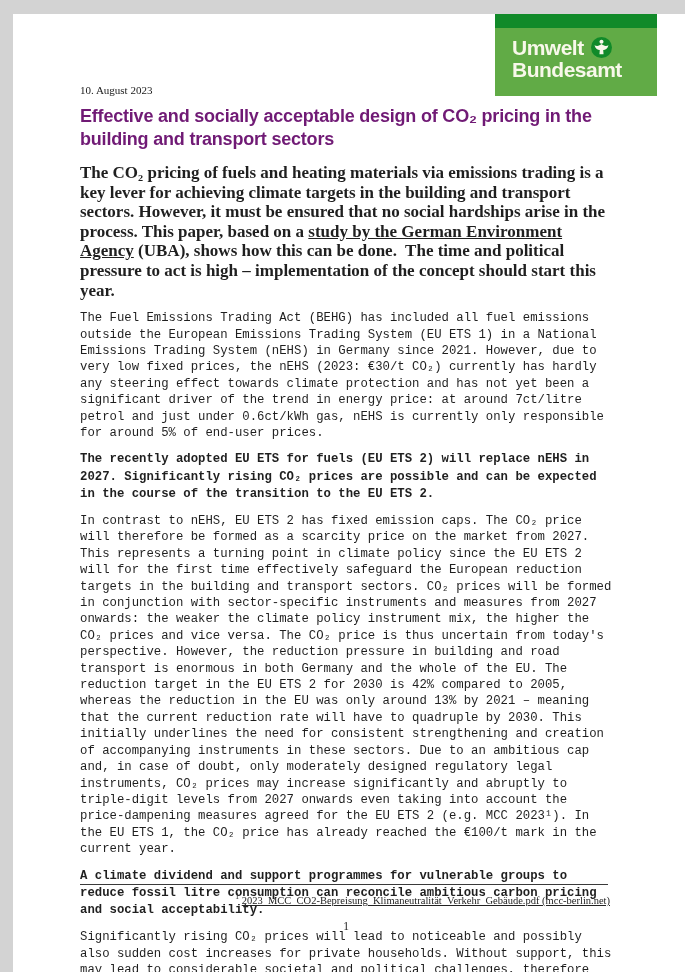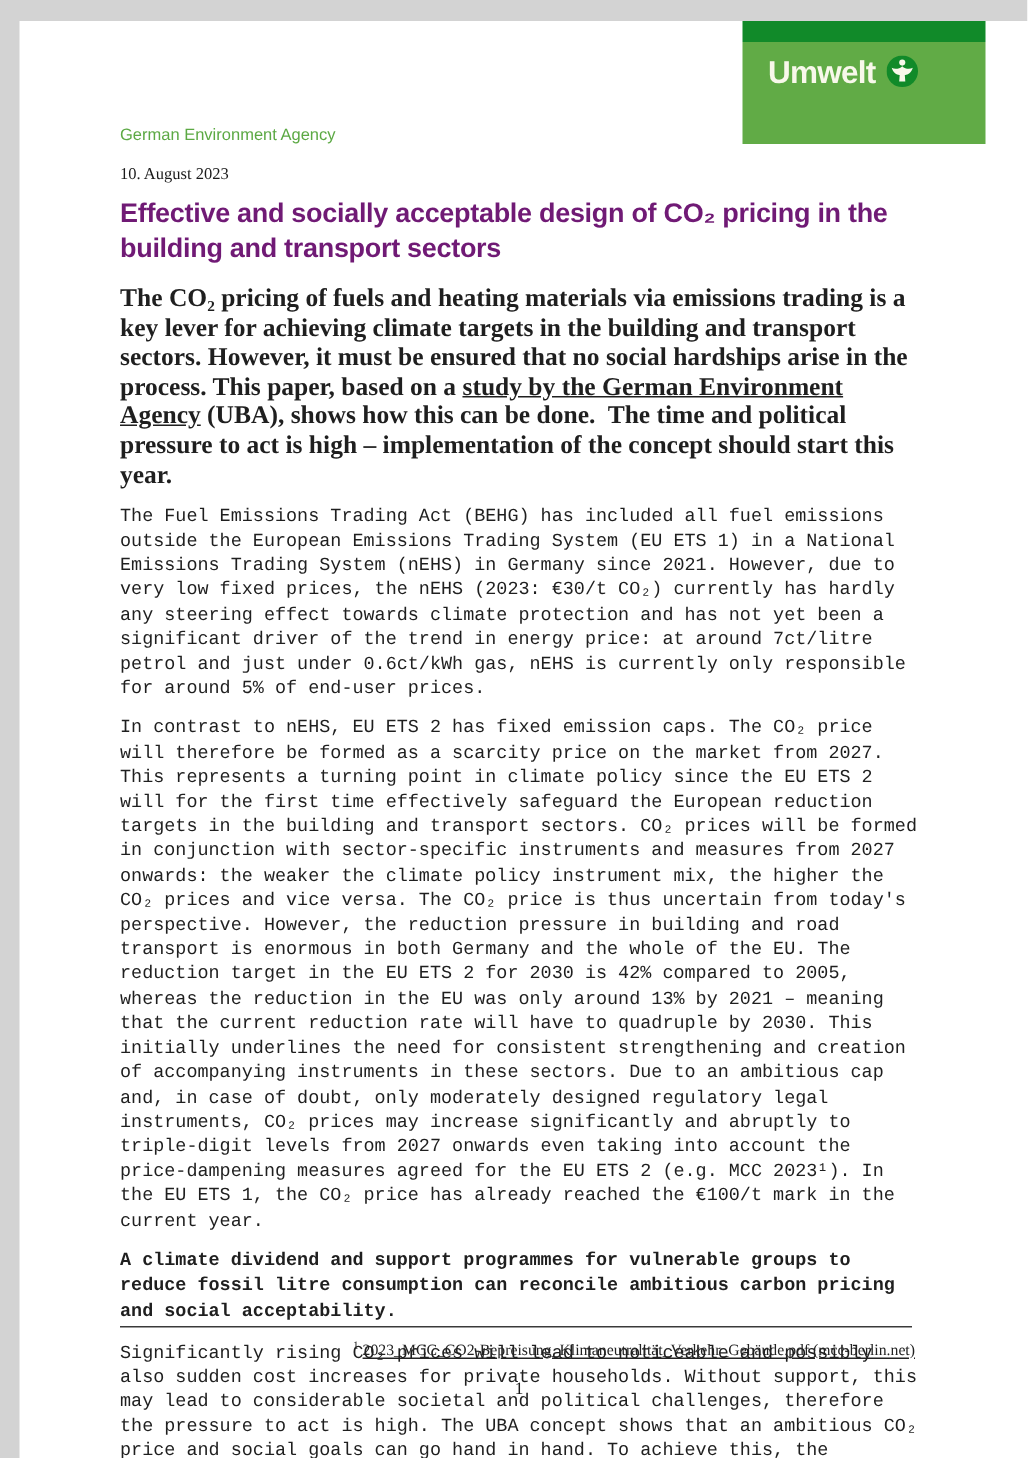--- a/index.html
+++ b/index.html
@@ -43,31 +43,32 @@
   <div class="viewer-left"></div>
 
   <div class="logo">
     <div class="logo-darkbar"></div>
     <div class="logo-body">
       <div class="logo-line"><span>Umwelt</span><span class="logo-icon"><svg width="21" height="21" viewBox="0 0 32 32">
               <circle cx="16" cy="16" r="16" fill="#118a29"></circle>
               <circle cx="16" cy="7.2" r="3.1" fill="#f8f8ea"></circle>
               <path d="M16 10.8 C13 13.9 8.3 14.2 5.3 12.5 C6.8 18 11 20 13.4 19.7 L12.9 26.3 L19.1 26.3 L18.6 19.7 C21 20 25.2 18 26.7 12.5 C23.7 14.2 19 13.9 16 10.8 Z" fill="#f8f8ea"></path>
             </svg></span></div>
+      <div class="logo-line"><span>Bundesamt</span></div>
     </div>
   </div>
 
   <div class="content">
-    <div class="agency">German Environment Agency</div>
     <div class="date">10. August 2023</div>
     <h1 class="title">Effective and socially acceptable design of CO₂ pricing in the building and transport sectors</h1>
 
     <p class="lead"><span>The CO₂ pricing of fuels and heating materials via emissions trading is a key lever for achieving climate targets in the building and transport sectors. However, it must be ensured that no social hardships arise in the process. This paper, based on a </span><span class="link">study by the German Environment Agency</span><span> (UBA), shows how this can be done.&nbsp; The time and political pressure to act is high – implementation of the concept should start this year.</span></p>
 
     <p class="para">The Fuel Emissions Trading Act (BEHG) has included all fuel emissions outside the European Emissions Trading System (EU ETS 1) in a National Emissions Trading System (nEHS) in Germany since 2021. However, due to very low fixed prices, the nEHS (2023: €30/t CO₂) currently has hardly any steering effect towards climate protection and has not yet been a significant driver of the trend in energy price: at around 7ct/litre petrol and just under 0.6ct/kWh gas, nEHS is currently only responsible for around 5% of end-user prices.</p>
+    <p class="para bold">The recently adopted EU ETS for fuels (EU ETS 2) will replace nEHS in 2027. Significantly rising CO₂ prices are possible and can be expected in the course of the transition to the EU ETS 2.</p>
     <p class="para">In contrast to nEHS, EU ETS 2 has fixed emission caps. The CO₂ price will therefore be formed as a scarcity price on the market from 2027. This represents a turning point in climate policy since the EU ETS 2 will for the first time effectively safeguard the European reduction targets in the building and transport sectors. CO₂ prices will be formed in conjunction with sector-specific instruments and measures from 2027 onwards: the weaker the climate policy instrument mix, the higher the CO₂ prices and vice versa. The CO₂ price is thus uncertain from today's perspective. However, the reduction pressure in building and road transport is enormous in both Germany and the whole of the EU. The reduction target in the EU ETS 2 for 2030 is 42% compared to 2005, whereas the reduction in the EU was only around 13% by 2021 – meaning that the current reduction rate will have to quadruple by 2030. This initially underlines the need for consistent strengthening and creation of accompanying instruments in these sectors. Due to an ambitious cap and, in case of doubt, only moderately designed regulatory legal instruments, CO₂ prices may increase significantly and abruptly to triple-digit levels from 2027 onwards even taking into account the price-dampening measures agreed for the EU ETS 2 (e.g. MCC 2023¹). In the EU ETS 1, the CO₂ price has already reached the €100/t mark in the current year.</p>
     <p class="para bold">A climate dividend and support programmes for vulnerable groups to reduce fossil litre consumption can reconcile ambitious carbon pricing and social acceptability.</p>
     <p class="para">Significantly rising CO₂ prices will lead to noticeable and possibly also sudden cost increases for private households. Without support, this may lead to considerable societal and political challenges, therefore the pressure to act is high. The UBA concept shows that an ambitious CO₂ price and social goals can go hand in hand. To achieve this, the revenues that the Federal Government receives from CO₂ pricing in the transport and building sectors must flow back to the citizens. UBA's proposal therefore calls for the payment of a climate dividend combined with targeted additional support programmes for vulnerable households. These households are particularly heavily burdened by the CO₂ price and are not in a position on their own to reduce</p>
   </div>
 
   <div class="footnote-area">
     <div class="footnote-rule"></div>
     <div class="footnote"><sup>1</sup> <span class="link">2023_MCC_CO2-Bepreisung_Klimaneutralität_Verkehr_Gebäude.pdf (mcc-berlin.net)</span></div>
   </div>
 

